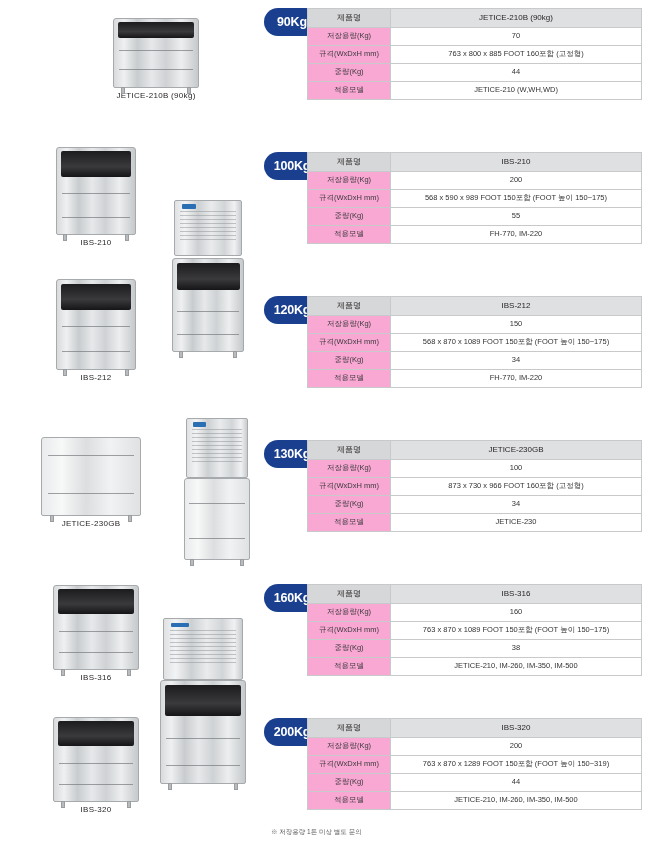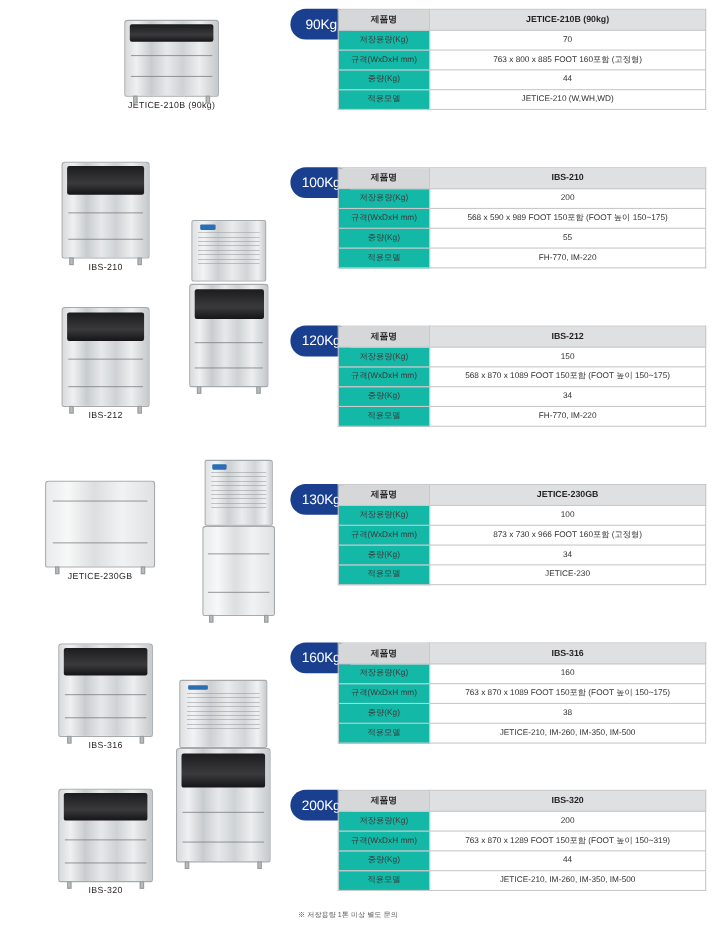--- a/index.html
+++ b/index.html
@@ -135,21 +135,21 @@
   .cap-badge {
     position: absolute;
     left: 0;
     top: 0;
     width: 56px;
     height: 28px;
     border-radius: 14px;
     background: #1b3f8f;
     color: #ffffff;
     font-size: 12.5px;
-    font-weight: normal;
+    font-weight: bold;
     display: flex;
     align-items: center;
     justify-content: center;
     letter-spacing: -0.2px;
   }
   table.spec {
     position: absolute;
     left: 43px;
     top: 0;
     width: 335px;
@@ -160,26 +160,26 @@
     border: 1px solid #c8c9ca;
     height: 17px;
     font-size: 7.5px;
     text-align: center;
     color: #333234;
     padding: 0 2px;
     line-height: 1.15;
   }
   table.spec td.lbl {
     width: 78px;
-    background: #14b8a6;
+    background: #f9a8d4;
     color: #3a383a;
   }
   table.spec tr.head-row td {
     background: #dfe0e2;
-    font-weight: bold;
+    font-weight: normal;
     color: #231f20;
     font-size: 8px;
     height: 18px;
     margin-top: 31px;
   }
   table.spec tr.head-row td.lbl {
     background: #d6d7d9;
   }
   .footnote {
     position: absolute;

